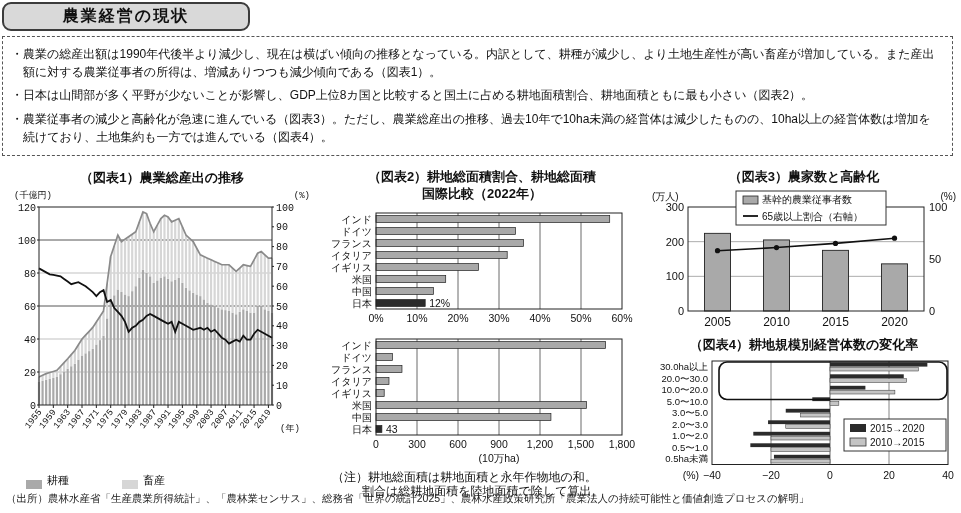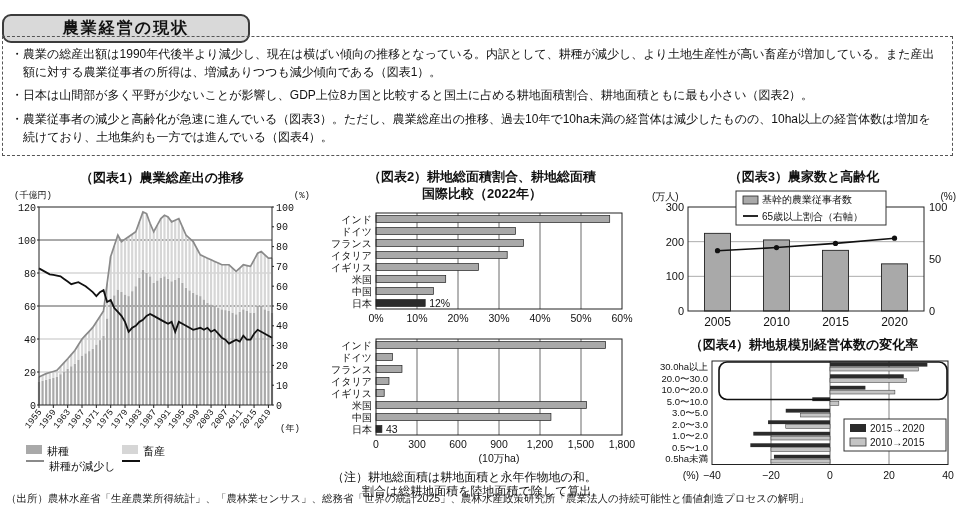--- a/index.html
+++ b/index.html
@@ -1,29 +1,29 @@
 <!DOCTYPE html>
 <html><head>
 <meta charset="utf-8">
 <style>
   html,body{margin:0;padding:0;background:#fff;}
   .page{position:relative;width:961px;height:513px;background:#fff;overflow:hidden;
         font-family:"Liberation Sans","DejaVu Sans",sans-serif;color:#111;}
   .title-box{position:absolute;left:2px;top:2px;width:244px;height:25px;background:#d9d9d9;
              border:2px solid #3c3c3c;border-radius:9px;display:flex;align-items:center;
-             justify-content:center;font-weight:bold;font-size:16px;letter-spacing:2px;margin-top:12px;}
+             justify-content:center;font-weight:bold;font-size:16px;letter-spacing:2px;}
   .summary-box{position:absolute;left:2px;top:36px;width:951px;height:120px;box-sizing:border-box;
                border:1.5px dashed #555;padding:8px 10px 0 8px;font-size:12px;line-height:1.52;}
   .bullet{margin:0 0 5px 0;padding-left:1em;text-indent:-1em;}
   .fig{position:absolute;}
   .fig-title{font-weight:bold;font-size:13px;text-align:center;line-height:17px;}
   svg{display:block;}
   .fig1-legend{margin-top:0;font-size:11px;line-height:15px;padding-left:14px;}
   .lrow{display:flex;}
-  .litem{display:flex;align-items:flex-start;width:96px;}
+  .litem{display:flex;align-items:flex-end;width:96px;margin-top:29px;}
   .litem.wide{width:auto;}
   .sw{display:inline-block;width:16px;height:9px;margin-right:5px;flex:none;}
   .lline{display:inline-block;width:18px;height:0;border-top:2px solid #111;margin-right:5px;flex:none;}
   .note{font-size:12px;line-height:14px;margin:2px 0 3px 16px;}
   .note .n2{padding-left:30px;}
   .source{position:absolute;left:6px;top:492px;font-size:10.5px;color:#222;}
 </style>
 </head>
 <body>
 

